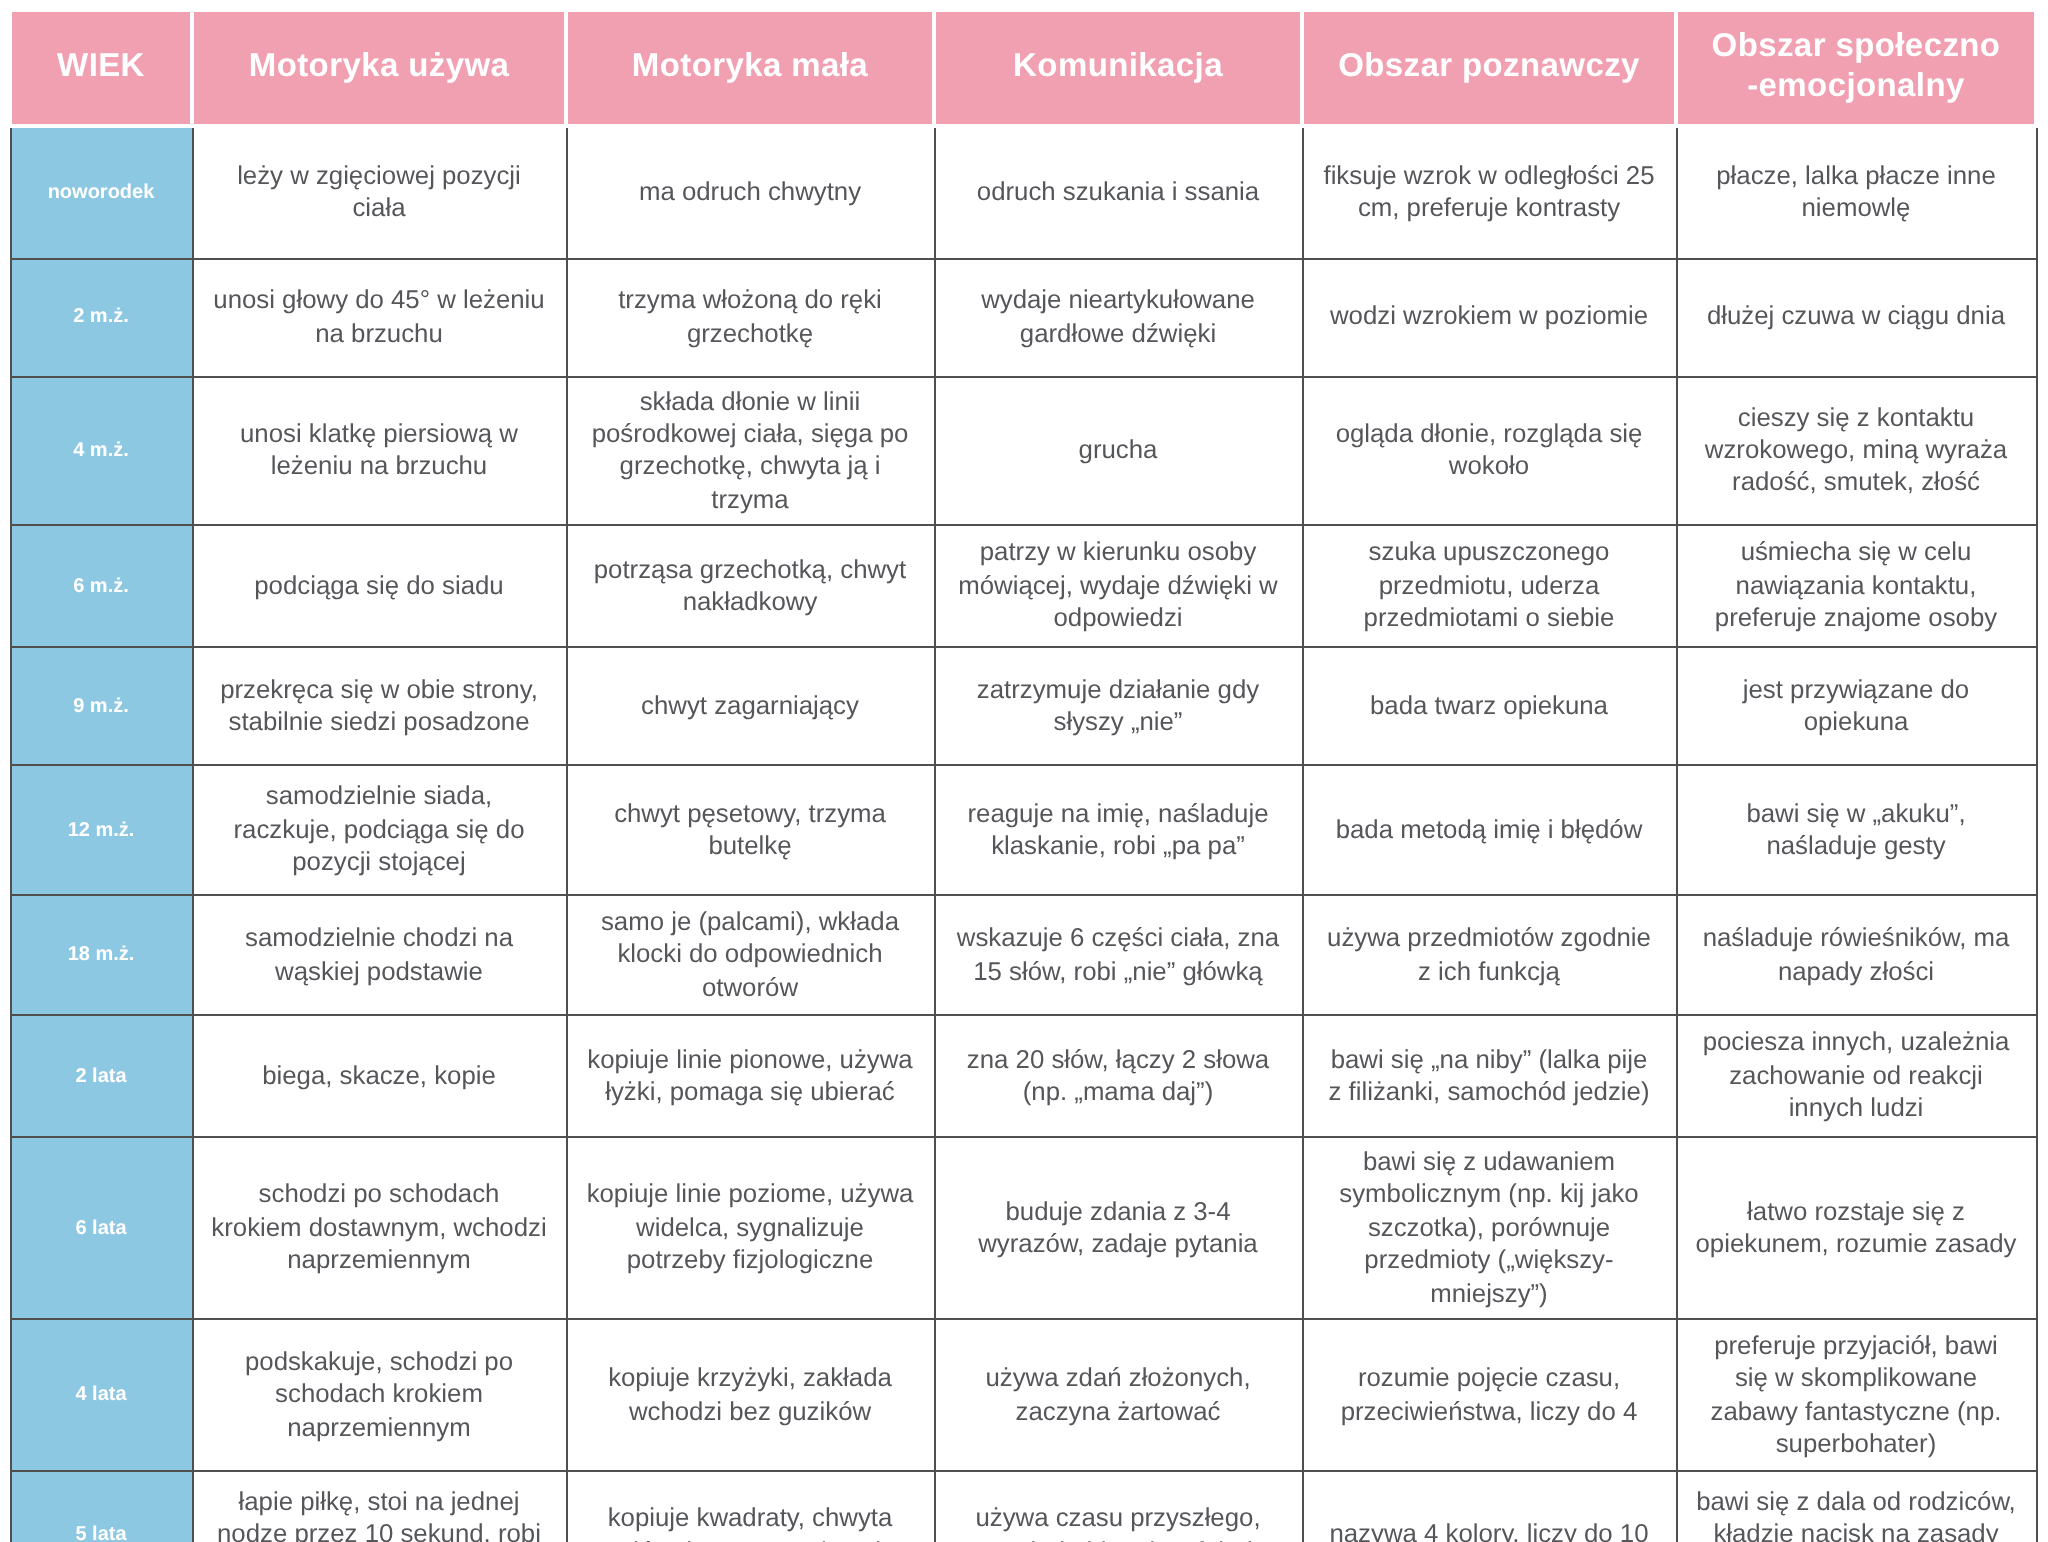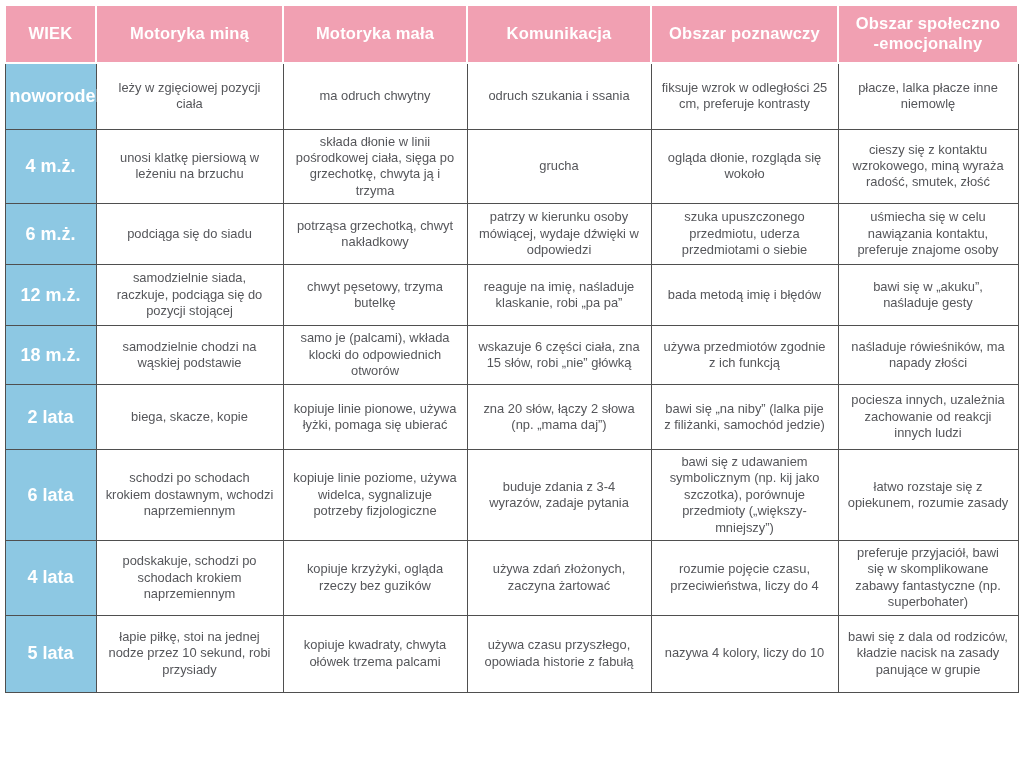--- a/index.html
+++ b/index.html
@@ -45,21 +45,21 @@
     text-align:center;
     vertical-align:middle;
     border:1px solid var(--cell-border);
     padding:4px 9px;
   }
   
   tbody th.age{
     background:var(--age-bg);
     color:#FFFFFF;
     font-weight:bold;
-    font-size:18px;
+    font-size:10px;
     text-align:center;
     vertical-align:middle;
     border:1px solid var(--cell-border);
     padding:14px 4px;
   }
   
   tbody tr:nth-child(1){height:66px;}
   tbody tr:nth-child(2){height:59px;}
   tbody tr:nth-child(3){height:61px;}
   tbody tr:nth-child(4){height:61px;}
@@ -79,57 +79,73 @@
     <col style="width:91px">
     <col style="width:187px">
     <col style="width:184px">
     <col style="width:184px">
     <col style="width:187px">
     <col style="width:180px">
   </colgroup>
   <thead>
     <tr>
       <th>WIEK</th>
-      <th>Motoryka miną</th>
+      <th>Motoryka używa</th>
       <th>Motoryka mała</th>
       <th>Komunikacja</th>
       <th>Obszar poznawczy</th>
       <th>Obszar społeczno
 -emocjonalny</th>
     </tr>
   </thead>
   <tbody id="table-body">
   <tr>
     <th class="age">noworodek</th>
     <td>leży w zgięciowej pozycji ciała</td>
     <td>ma odruch chwytny</td>
     <td>odruch szukania i ssania</td>
     <td>fiksuje wzrok w odległości 25 cm, preferuje kontrasty</td>
     <td>płacze, lalka płacze inne niemowlę</td>
   </tr>
 
+  <tr>
+    <th class="age">2 m.ż.</th>
+    <td>unosi głowy do 45° w leżeniu na brzuchu</td>
+    <td>trzyma włożoną do ręki grzechotkę</td>
+    <td>wydaje nieartykułowane gardłowe dźwięki</td>
+    <td>wodzi wzrokiem w poziomie</td>
+    <td>dłużej czuwa w ciągu dnia</td>
+  </tr>
 
   <tr>
     <th class="age">4 m.ż.</th>
     <td>unosi klatkę piersiową w leżeniu na brzuchu</td>
     <td>składa dłonie w linii pośrodkowej ciała, sięga po grzechotkę, chwyta ją i trzyma</td>
     <td>grucha</td>
     <td>ogląda dłonie, rozgląda się wokoło</td>
     <td>cieszy się z kontaktu wzrokowego, miną wyraża radość, smutek, złość</td>
   </tr>
 
   <tr>
     <th class="age">6 m.ż.</th>
     <td>podciąga się do siadu</td>
     <td>potrząsa grzechotką, chwyt nakładkowy</td>
     <td>patrzy w kierunku osoby mówiącej, wydaje dźwięki w odpowiedzi</td>
     <td>szuka upuszczonego przedmiotu, uderza przedmiotami o siebie</td>
     <td>uśmiecha się w celu nawiązania kontaktu, preferuje znajome osoby</td>
   </tr>
 
+  <tr>
+    <th class="age">9 m.ż.</th>
+    <td>przekręca się w obie strony, stabilnie siedzi posadzone</td>
+    <td>chwyt zagarniający</td>
+    <td>zatrzymuje działanie gdy słyszy „nie”</td>
+    <td>bada twarz opiekuna</td>
+    <td>jest przywiązane do opiekuna</td>
+  </tr>
 
   <tr>
     <th class="age">12 m.ż.</th>
     <td>samodzielnie siada, raczkuje, podciąga się do pozycji stojącej</td>
     <td>chwyt pęsetowy, trzyma butelkę</td>
     <td>reaguje na imię, naśladuje klaskanie, robi „pa pa”</td>
     <td>bada metodą imię i błędów</td>
     <td>bawi się w „akuku”, naśladuje gesty</td>
   </tr>
 
@@ -156,21 +172,21 @@
     <td>schodzi po schodach krokiem dostawnym, wchodzi naprzemiennym</td>
     <td>kopiuje linie poziome, używa widelca, sygnalizuje potrzeby fizjologiczne</td>
     <td>buduje zdania z 3-4 wyrazów, zadaje pytania</td>
     <td>bawi się z udawaniem symbolicznym (np. kij jako szczotka), porównuje przedmioty („większy-mniejszy”)</td>
     <td>łatwo rozstaje się z opiekunem, rozumie zasady</td>
   </tr>
 
   <tr>
     <th class="age">4 lata</th>
     <td>podskakuje, schodzi po schodach krokiem naprzemiennym</td>
-    <td>kopiuje krzyżyki, ogląda rzeczy bez guzików</td>
+    <td>kopiuje krzyżyki, zakłada wchodzi bez guzików</td>
     <td>używa zdań złożonych, zaczyna żartować</td>
     <td>rozumie pojęcie czasu, przeciwieństwa, liczy do 4</td>
     <td>preferuje przyjaciół, bawi się w skomplikowane zabawy fantastyczne (np. superbohater)</td>
   </tr>
 
   <tr>
     <th class="age">5 lata</th>
     <td>łapie piłkę, stoi na jednej nodze przez 10 sekund, robi przysiady</td>
     <td>kopiuje kwadraty, chwyta ołówek trzema palcami</td>
     <td>używa czasu przyszłego, opowiada historie z fabułą</td>

